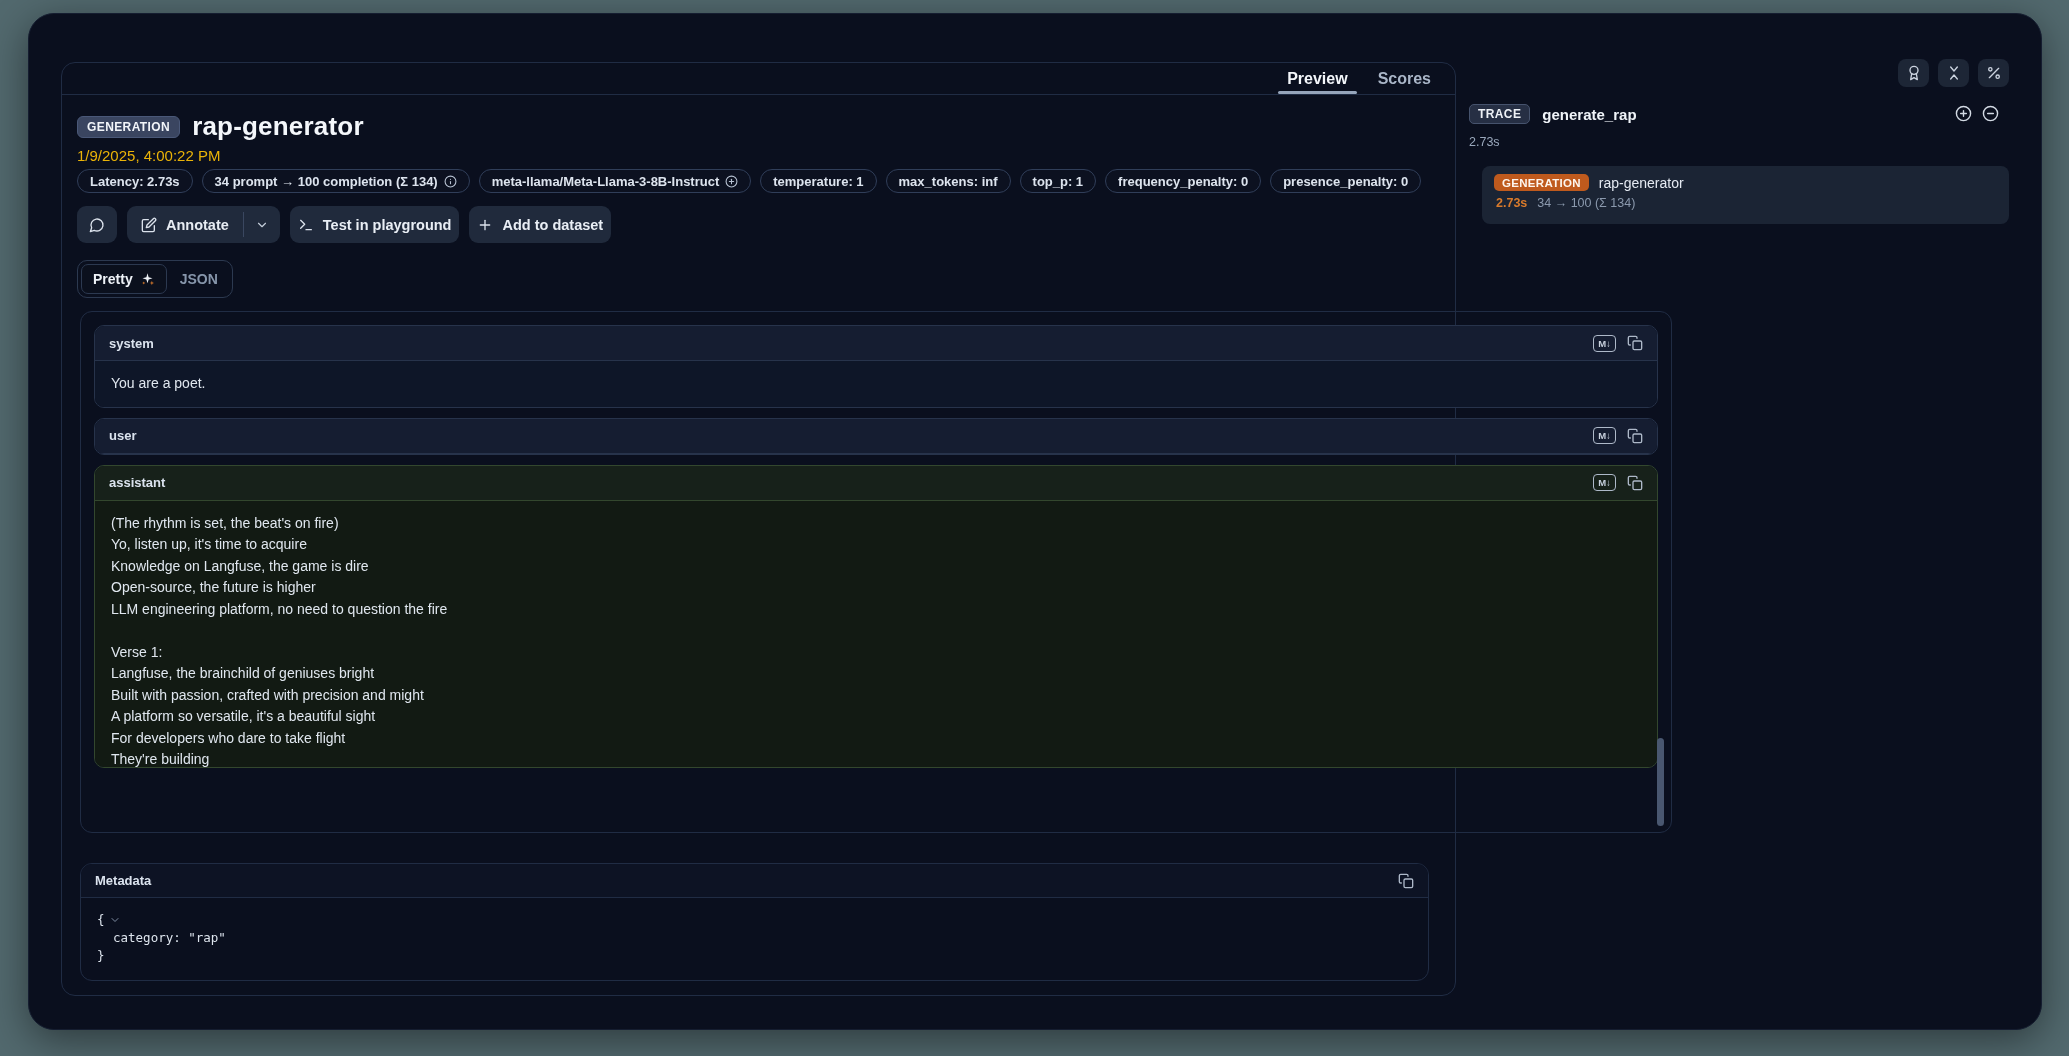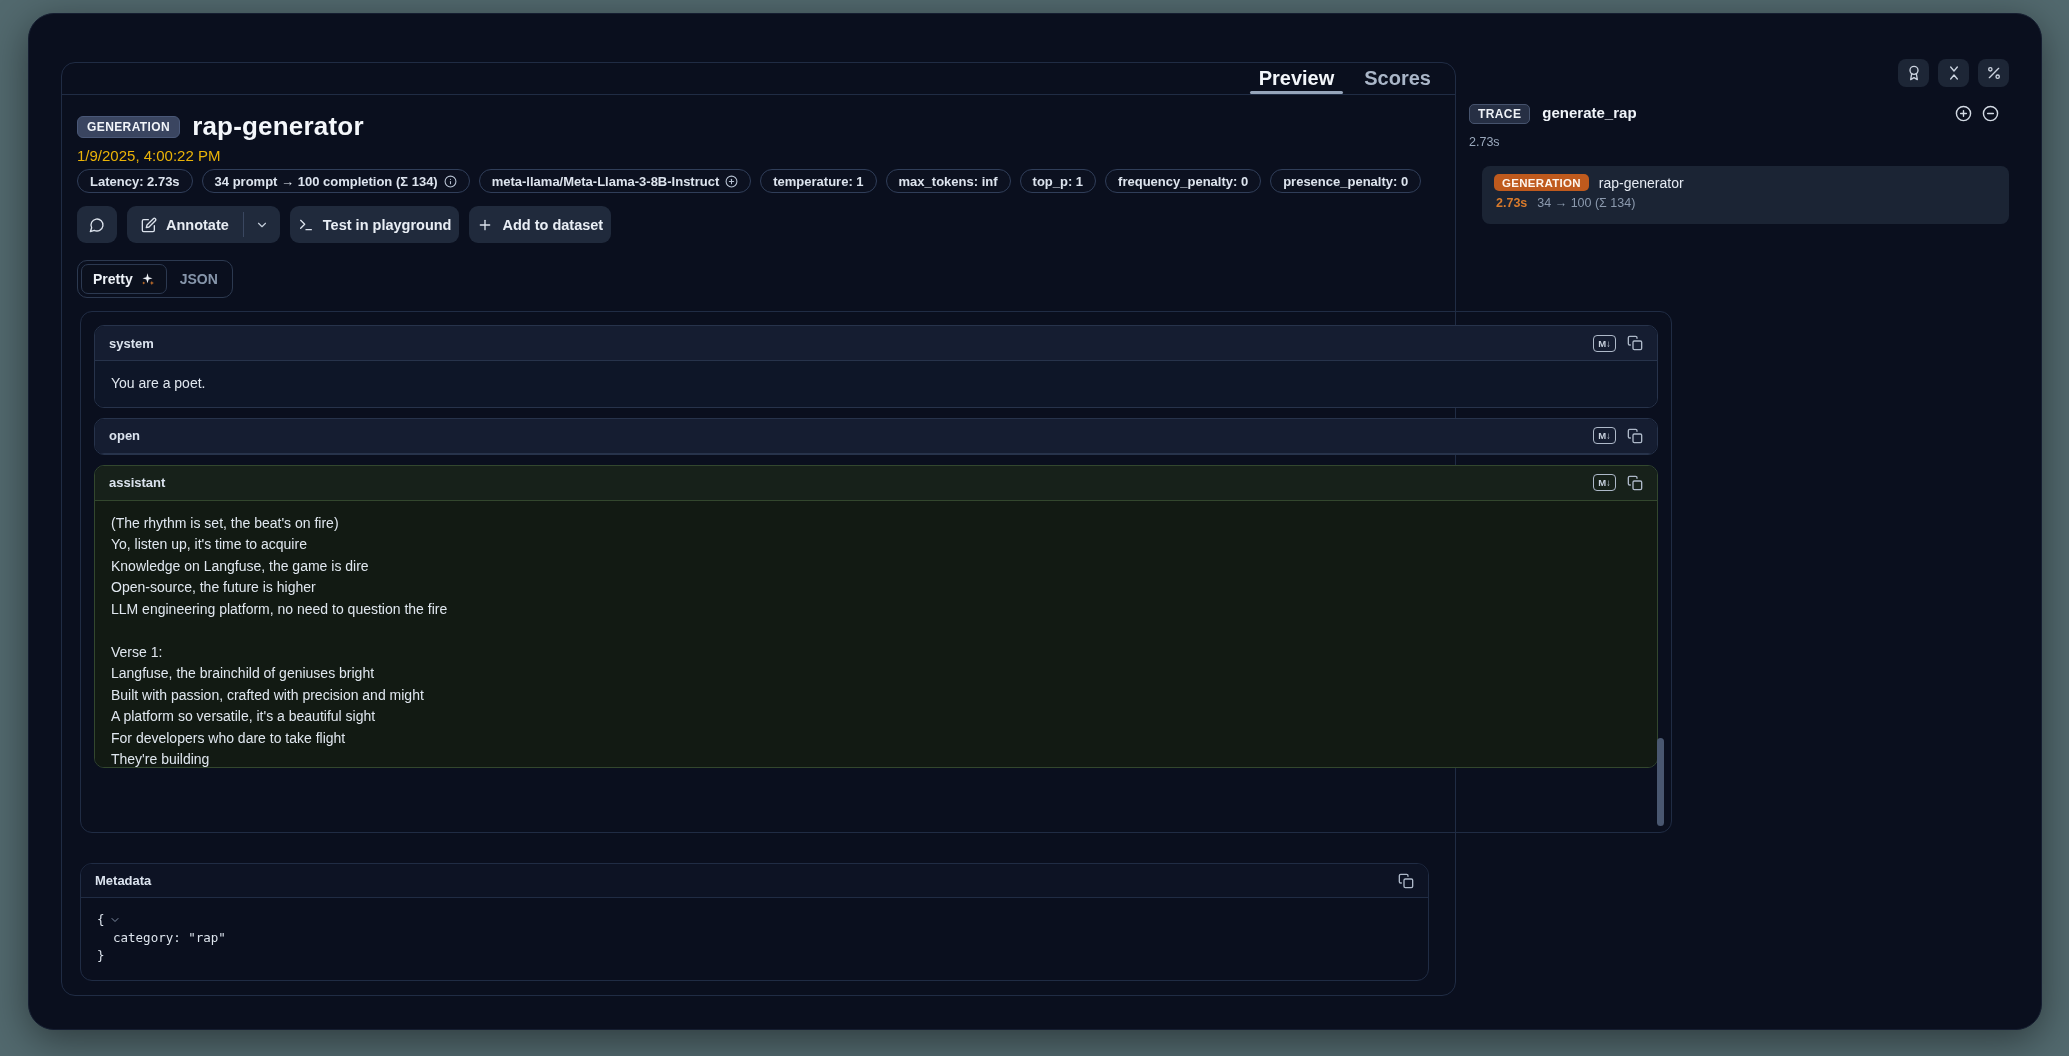--- a/index.html
+++ b/index.html
@@ -18,21 +18,21 @@
   
   .panel {
     position:absolute; left:32px; top:48px; width:1395px; height:934px;
     border:1px solid #202c44; border-radius:14px; background:#0a0f1e;
   }
   .tabstrip {
     position:absolute; left:0; top:0; right:0; height:32px;
     border-bottom:1px solid #202c44;
     display:flex; justify-content:flex-end; align-items:center; gap:30px; padding-right:24px;
   }
-  .tab { font-size:20px; font-weight:700; color:#aab6c8; cursor:pointer; position:relative; height:100%; display:flex; align-items:center; }
+  .tab { font-size:16px; font-weight:700; color:#aab6c8; cursor:pointer; position:relative; height:100%; display:flex; align-items:center; }
   .tab.active { color:#f3f6fa; }
   .tab.active::after {
     content:""; position:absolute; left:-9px; right:-9px; bottom:0; height:3.5px;
     background:#96a5bb; border-radius:2px;
   }
   
   .title-row { position:absolute; left:15px; top:48px; display:flex; align-items:center; gap:12px; }
   .type-badge {
     background:#3a4560; color:#f2f5f9; font-size:12px; font-weight:700; letter-spacing:.4px;
     padding:3px 9px; border-radius:6px; border:1px solid #4a5878;
@@ -98,21 +98,21 @@
     position:absolute; left:18px; top:800px; width:1349px; height:118px;
     border:1px solid #202c44; border-radius:12px; overflow:hidden;
   }
   .meta-head { display:flex; align-items:center; justify-content:space-between; height:34px; padding:0 14px; border-bottom:1px solid #202c44; background:#0d1324; }
   .meta-title { font-size:13px; font-weight:700; color:#dbe3ee; }
   .meta-body { padding:13px 16px; font-family:"DejaVu Sans Mono", monospace; font-size:12.5px; line-height:18px; color:#dde4ed; }
   .meta-line { display:flex; align-items:center; gap:4px; }
   .meta-indent { padding-left:16px; }
   .caret-ic { width:12px; height:12px; stroke:#7e8ca1; cursor:pointer; }
   
-  .side-row { position:absolute; left:1440px; top:90px; display:flex; align-items:flex-start; gap:12px; }
+  .side-row { position:absolute; left:1440px; top:90px; display:flex; align-items:center; gap:12px; }
   .trace-badge {
     background:#262f44; border:1px solid #46536d; color:#eef1f6; font-size:12px; font-weight:700;
     letter-spacing:.4px; padding:2px 8px; border-radius:5px;
   }
   .trace-name { font-size:15px; font-weight:700; color:#f0f4f9; }
   .side-icons { position:absolute; left:1926px; top:91px; display:flex; gap:10px; }
   .side-icons svg { width:17px; height:17px; stroke:#d3dae4; cursor:pointer; }
   .side-latency { position:absolute; left:1440px; top:121px; font-size:12.5px; color:#9aa8bc; }
   .tree-card {
     position:absolute; left:1453px; top:152px; width:527px; height:58px;
@@ -276,21 +276,21 @@
                 <rect x="9" y="9" width="13" height="13" rx="2"></rect>
                 <path d="M5 15H4a2 2 0 0 1-2-2V4a2 2 0 0 1 2-2h9a2 2 0 0 1 2 2v1"></path>
               </svg>
           </span>
         </div>
         <div class="msg-body">You are a poet.</div>
       </div>
 
       <div class="msg plain">
         <div class="msg-head">
-          <span class="role">open</span>
+          <span class="role">user</span>
           <span class="head-icons">
             <span class="md-ic">M↓</span>
             <svg class="copy-ic stroked" viewBox="0 0 24 24">
                 <rect x="9" y="9" width="13" height="13" rx="2"></rect>
                 <path d="M5 15H4a2 2 0 0 1-2-2V4a2 2 0 0 1 2-2h9a2 2 0 0 1 2 2v1"></path>
               </svg>
           </span>
         </div>
       </div>
 

